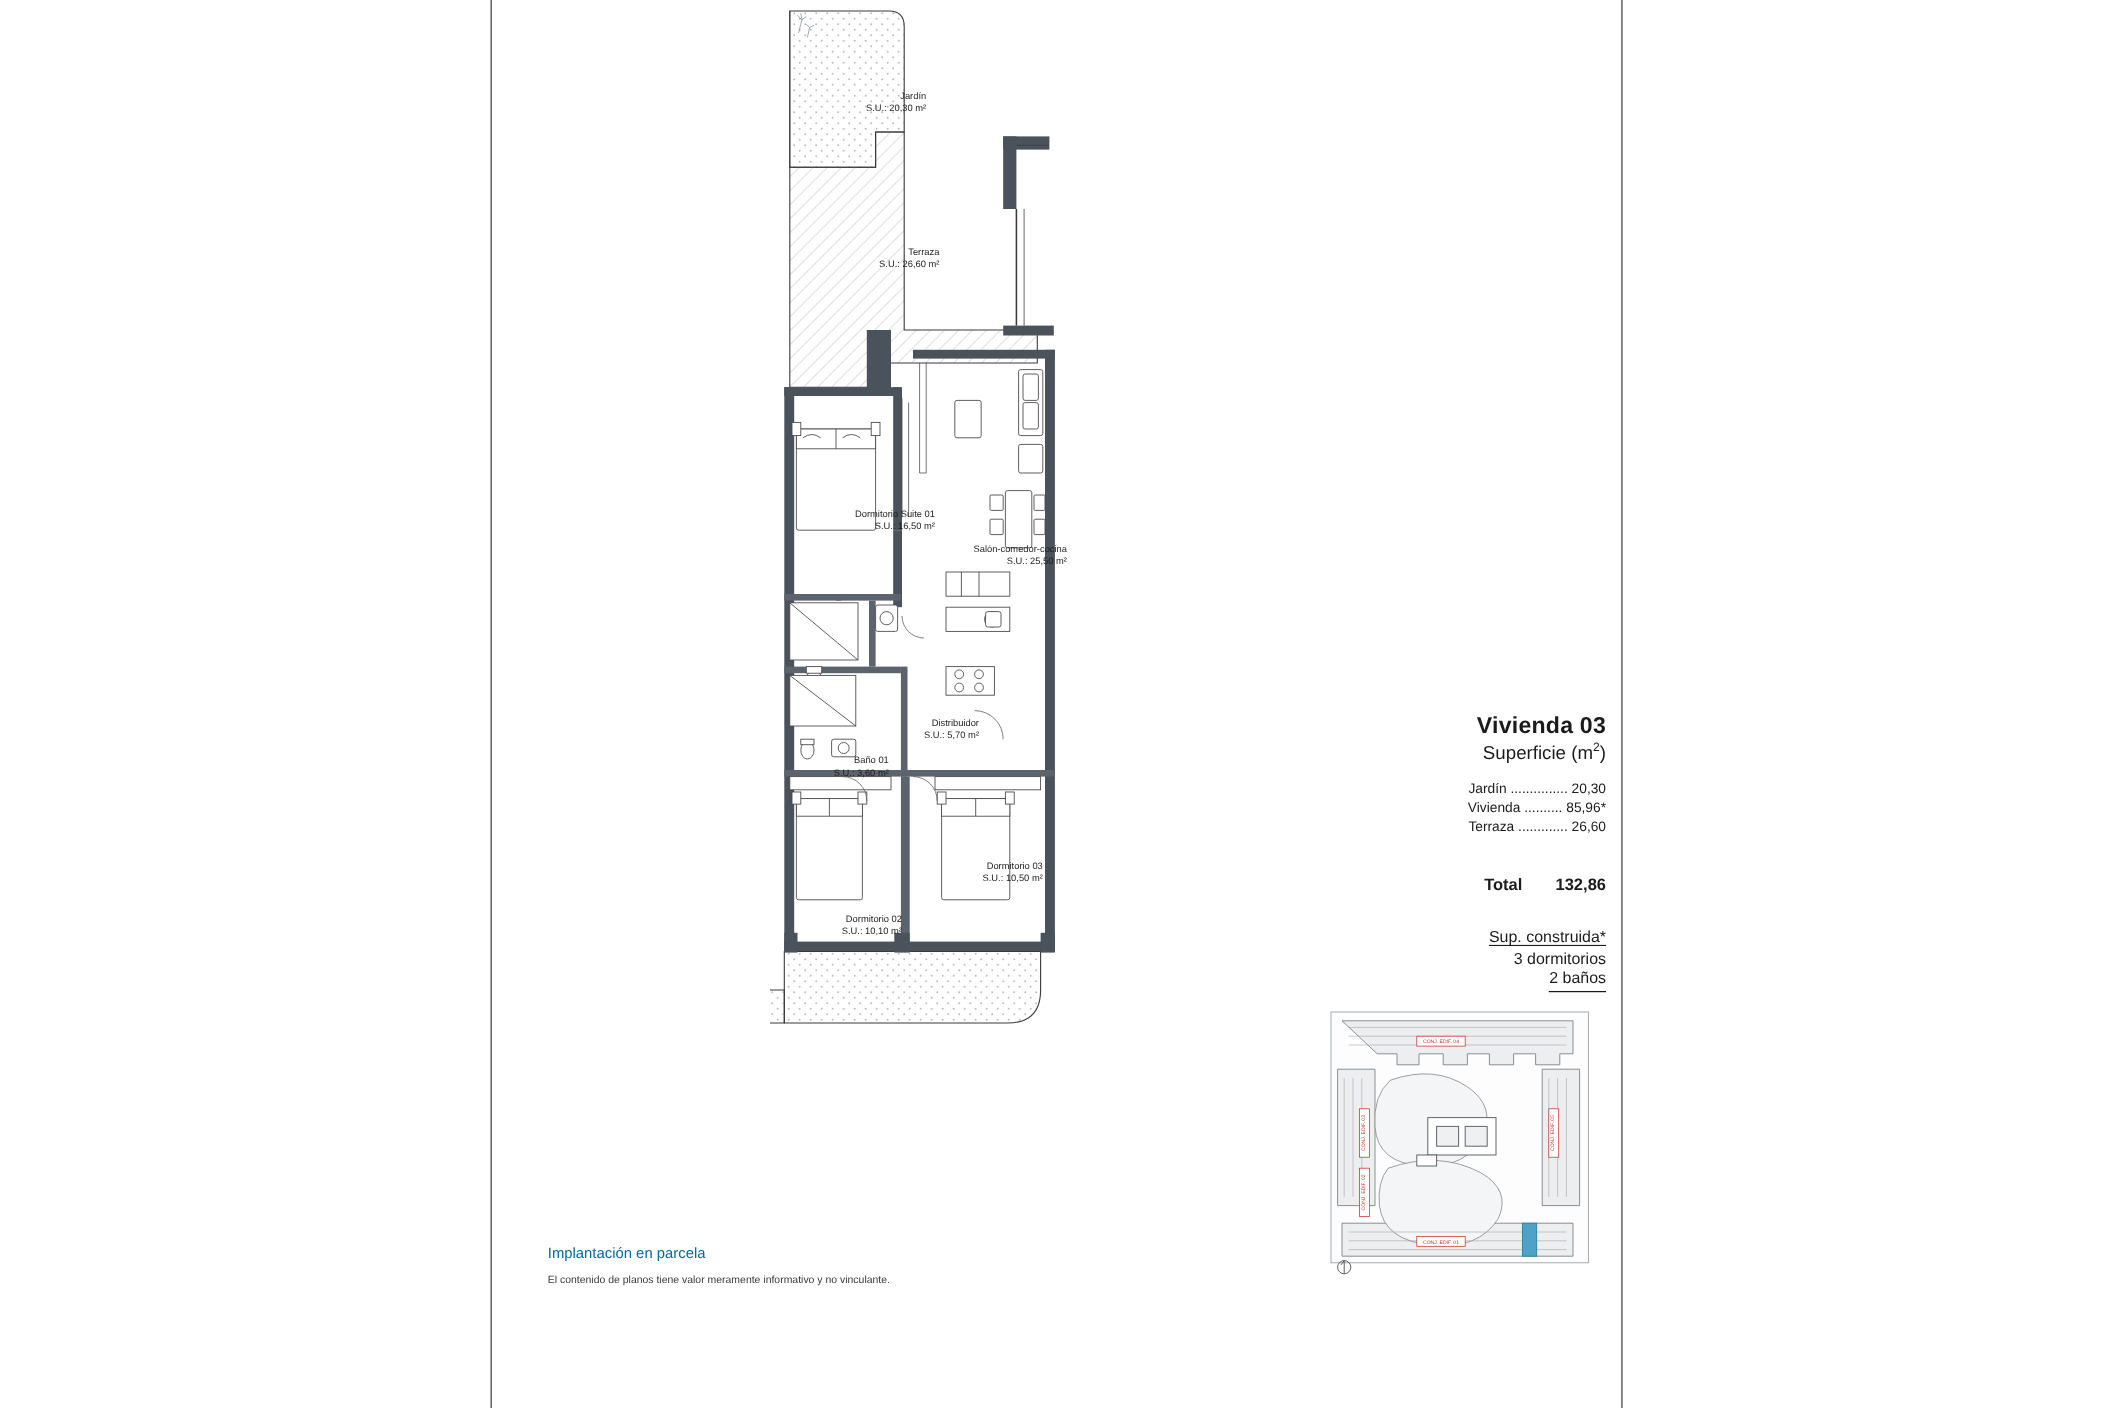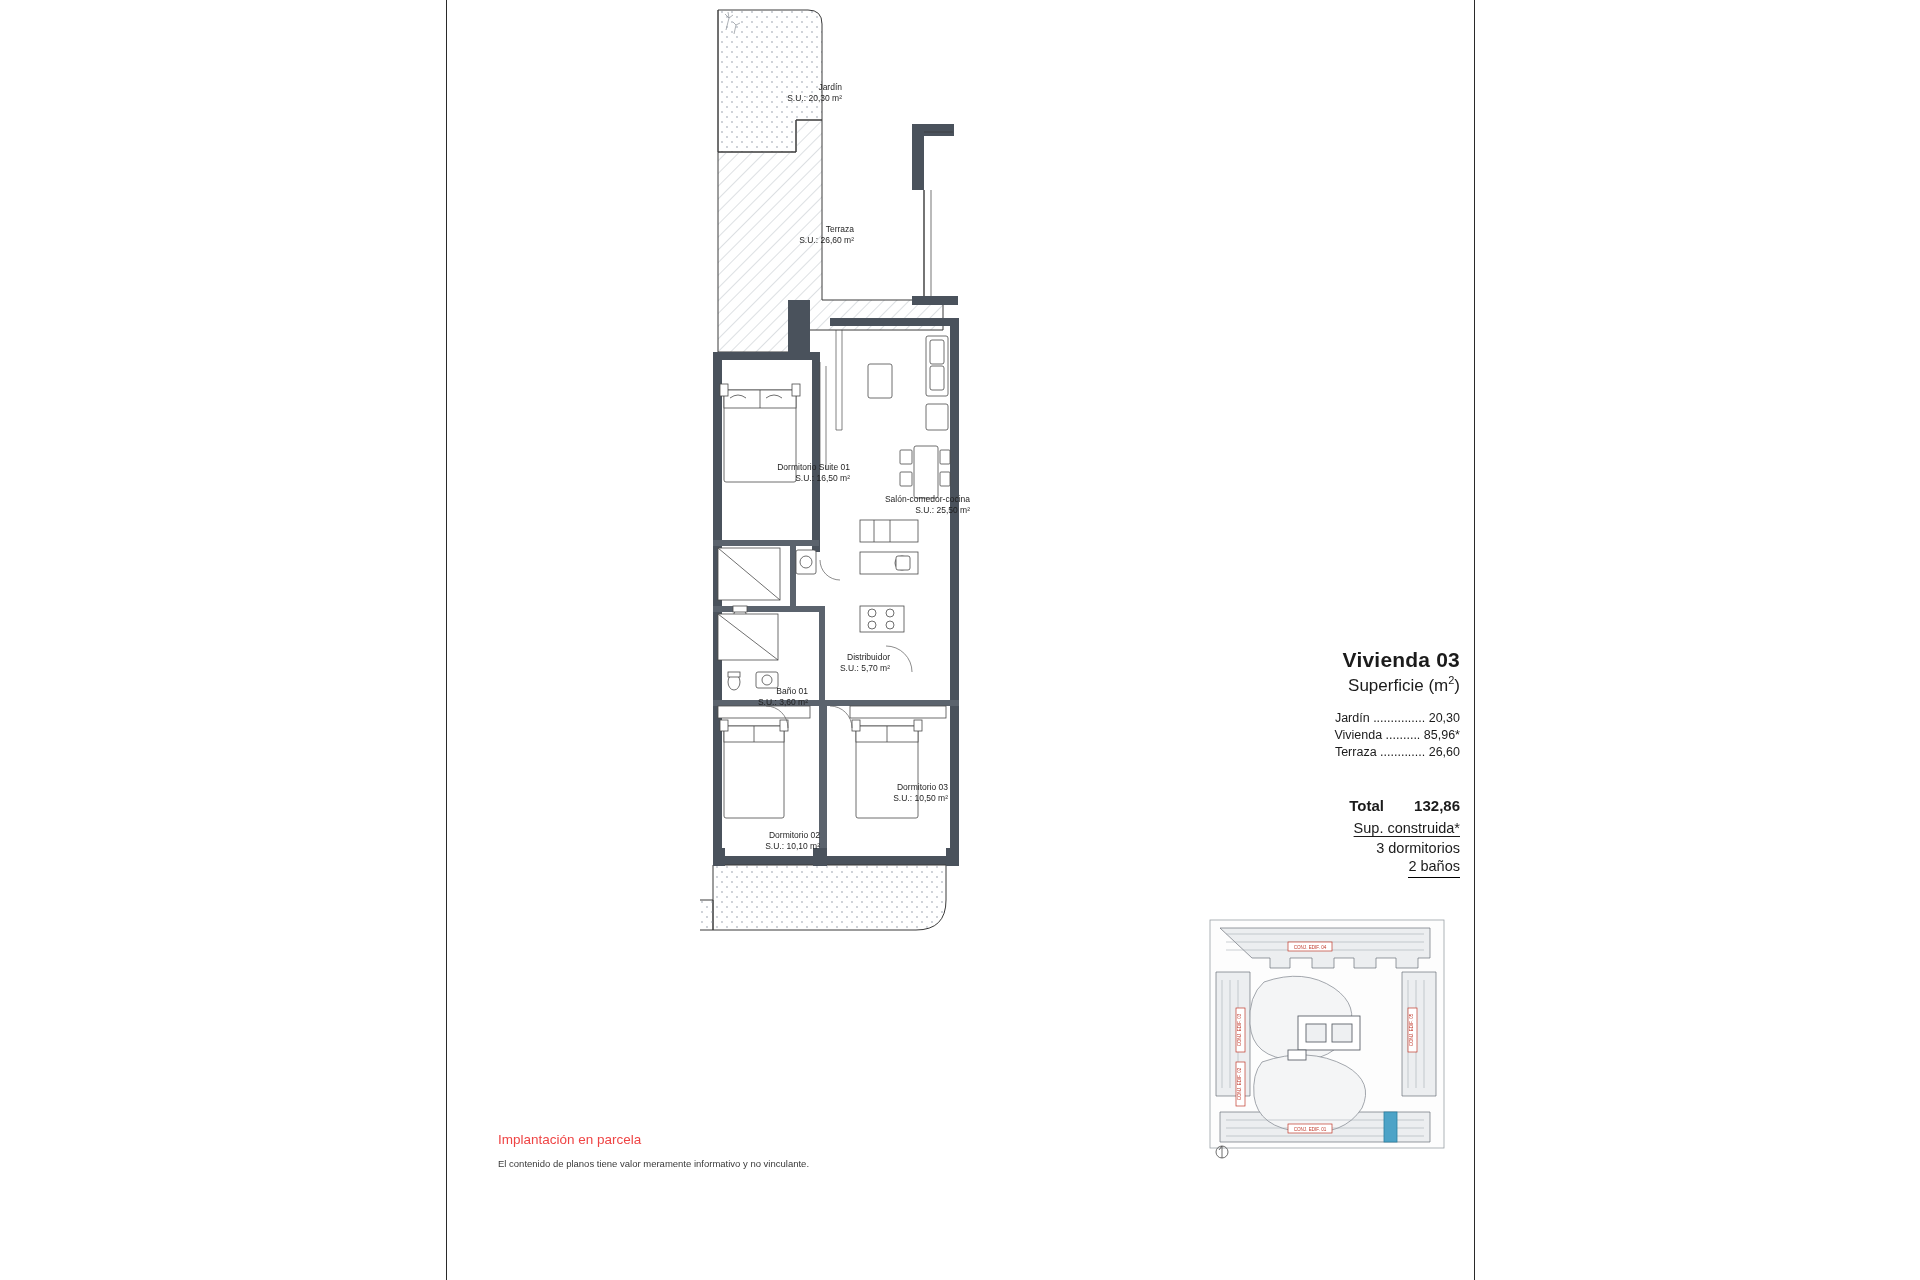--- a/index.html
+++ b/index.html
@@ -85,21 +85,21 @@
   }
   .info .total {
     font-size: 15px;
     font-weight: bold;
     margin-top: 36px;
     white-space: nowrap;
   }
   .info .total .tlabel { margin-right: 26px; }
   .info .constr {
     font-size: 14.5px;
-    margin-top: 6px;
+    margin-top: 31px;
     text-decoration: underline;
     text-underline-offset: 3px;
   }
   .info .bedrooms {
     font-size: 14.5px;
     margin-top: 4px;
   }
   .info .baths {
     font-size: 14.5px;
     margin-top: 2px;
@@ -116,21 +116,21 @@
     width: 250px;
     height: 250px;
   }
 
   
   .footer-title {
     position: absolute;
     left: 498px;
     top: 1132px;
     font-size: 13.5px;
-    color: #ef4444;
+    color: #0369a1;
   }
   .footer-note {
     position: absolute;
     left: 498px;
     top: 1158px;
     font-size: 9.5px;
     color: #3a3a3a;
   }
 </style>
 </head>

